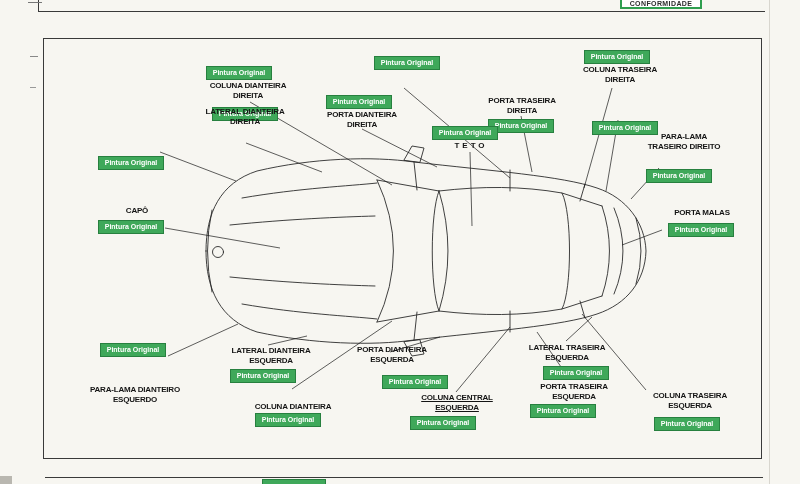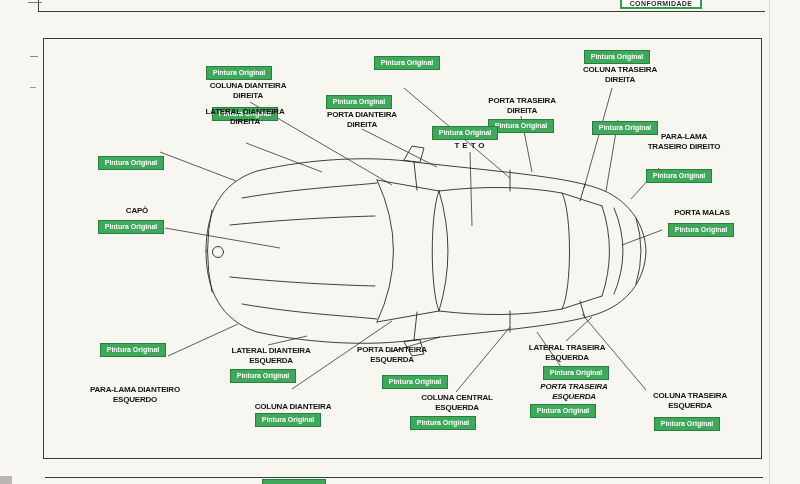--- a/index.html
+++ b/index.html
@@ -157,24 +157,24 @@
 
   <div class="pname" style="left:220px;top:346px;width:102px;">LATERAL DIANTEIRA ESQUERDA</div>
   <div class="badge" style="left:230px;top:369px;">Pintura Original</div>
 
   <div class="pname" style="left:242px;top:390px;width:102px;margin-top:12px;">COLUNA DIANTEIRA ESQUERDA</div>
   <div class="badge" style="left:255px;top:413px;">Pintura Original</div>
 
   <div class="pname" style="left:346px;top:345px;width:92px;">PORTA DIANTEIRA ESQUERDA</div>
   <div class="badge" style="left:382px;top:375px;">Pintura Original</div>
 
-  <div class="pname" style="left:410px;top:393px;width:94px;">COLUNA CENTRAL ESQUERDA</div>
+  <div class="pname" style="left:410px;top:393px;width:94px;text-decoration:underline;">COLUNA CENTRAL ESQUERDA</div>
   <div class="badge" style="left:410px;top:416px;">Pintura Original</div>
 
-  <div class="pname" style="left:534px;top:382px;width:80px;font-style:italic;">PORTA TRASEIRA ESQUERDA</div>
+  <div class="pname" style="left:534px;top:382px;width:80px;">PORTA TRASEIRA ESQUERDA</div>
   <div class="badge" style="left:530px;top:404px;">Pintura Original</div>
 
   <div class="pname" style="left:520px;top:343px;width:94px;">LATERAL TRASEIRA ESQUERDA</div>
   <div class="badge" style="left:543px;top:366px;">Pintura Original</div>
 
   <div class="pname" style="left:646px;top:391px;width:88px;">COLUNA TRASEIRA ESQUERDA</div>
   <div class="badge" style="left:654px;top:417px;">Pintura Original</div>
 
 </div>
 

